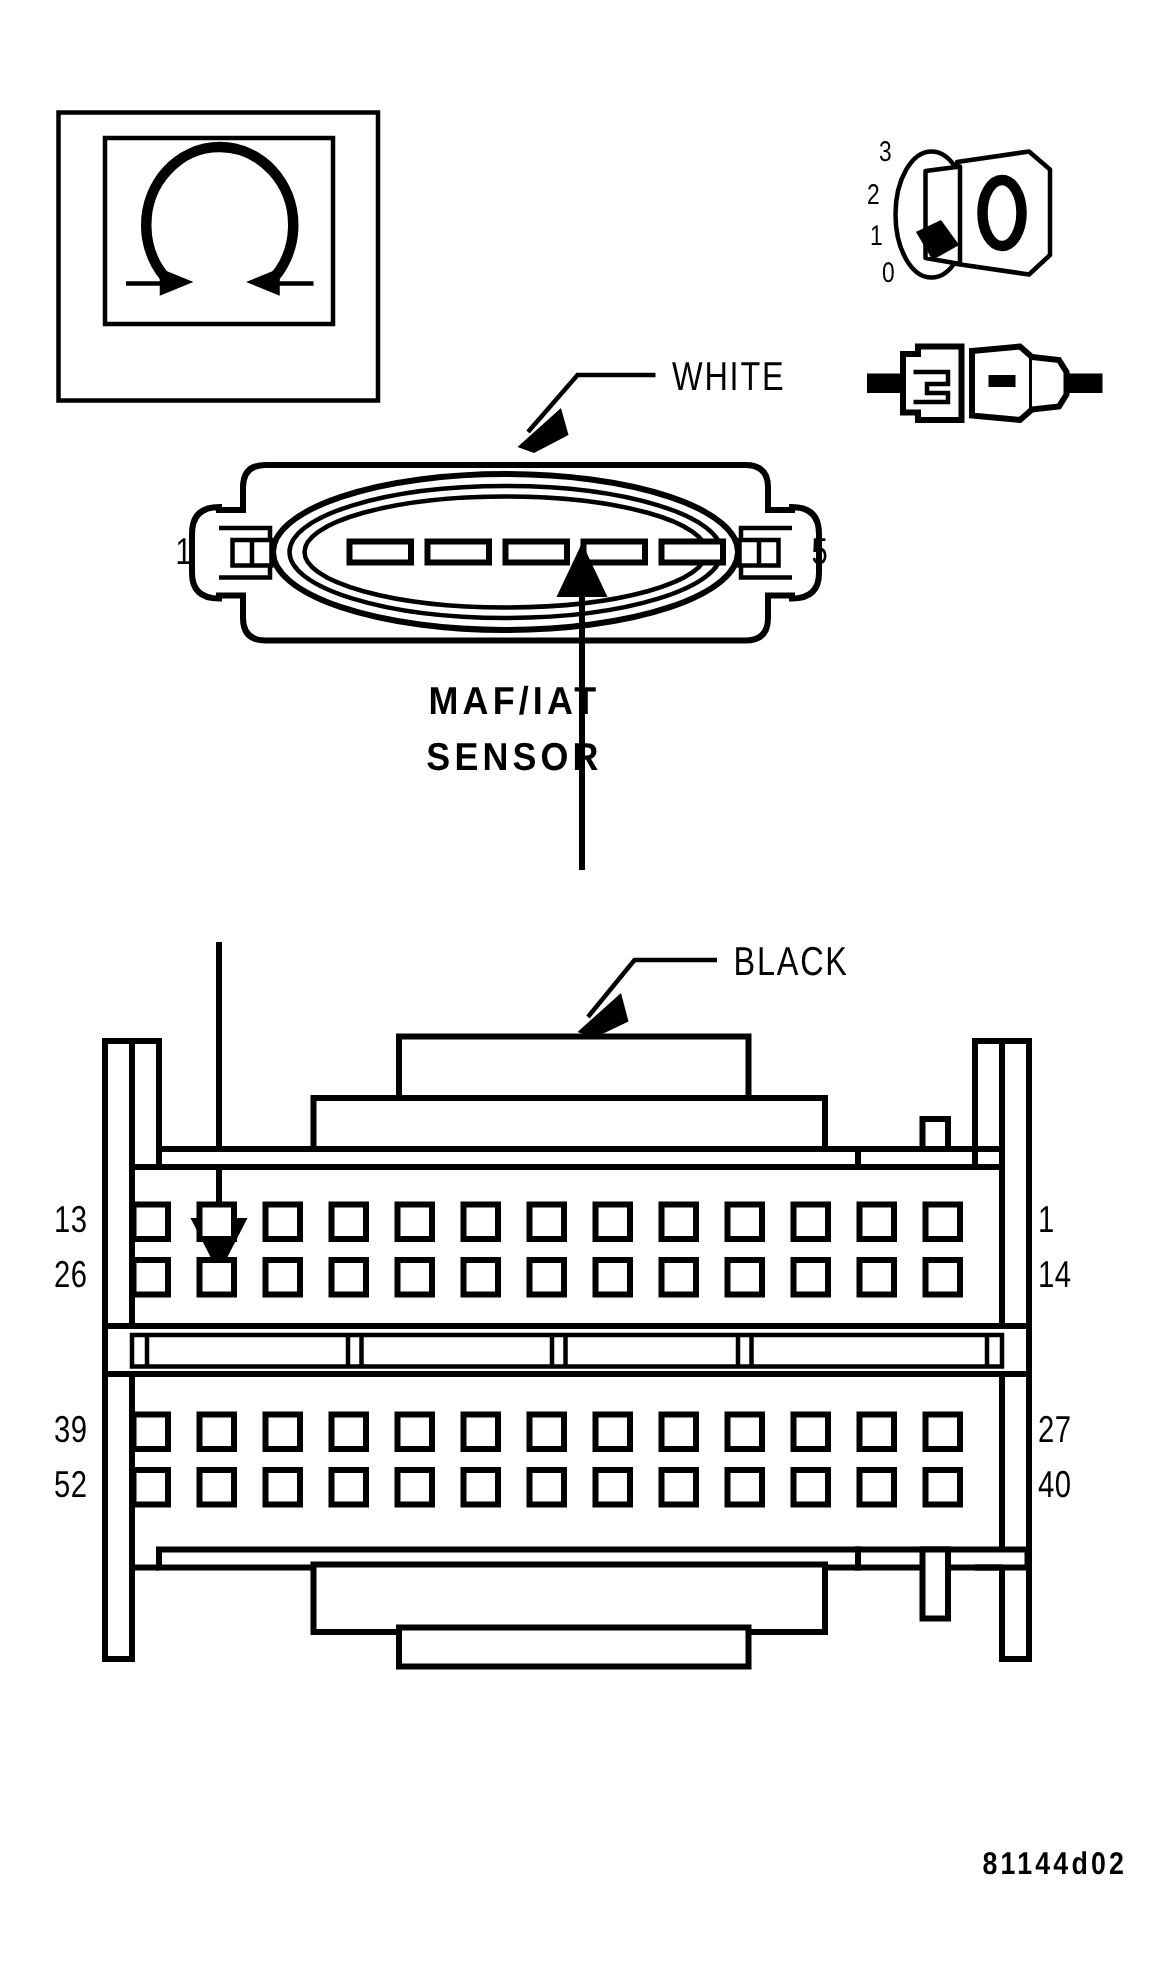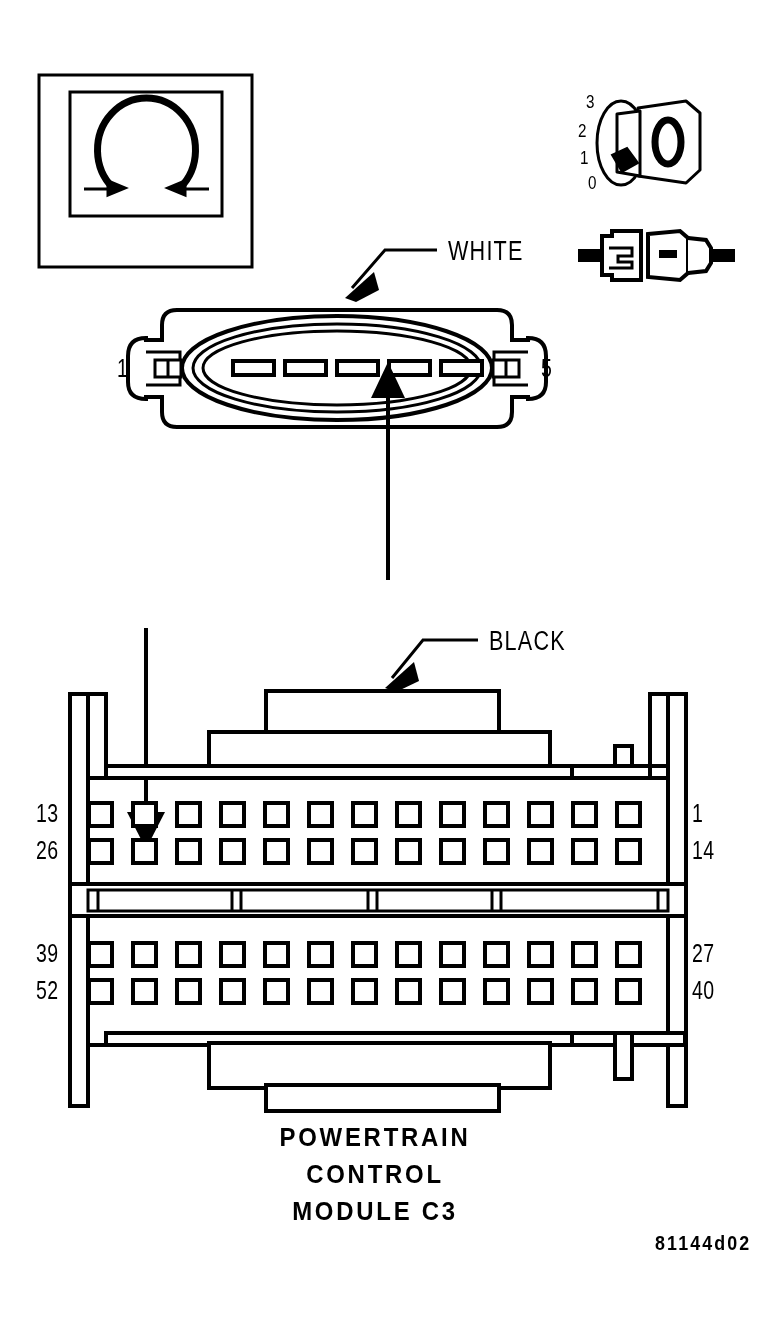--- a/index.html
+++ b/index.html
@@ -317,34 +317,33 @@
   <span class="lbl dial-num" style="left:586px; top:92px;" data-name="rotary-label-3" data-bind="rotary_dial.labels.0" data-interactable="false">3</span>
   <span class="lbl dial-num" style="left:578px; top:121px;" data-name="rotary-label-2" data-bind="rotary_dial.labels.1" data-interactable="false">2</span>
   <span class="lbl dial-num" style="left:580px; top:148px;" data-name="rotary-label-1" data-bind="rotary_dial.labels.2" data-interactable="false">1</span>
   <span class="lbl dial-num" style="left:588px; top:173px;" data-name="rotary-label-0" data-bind="rotary_dial.labels.3" data-interactable="false">0</span>
 
   <span class="lbl leader-label" style="left:448px; top:238px;" data-name="white-color-label" data-bind="sensor_connector.color_label" data-interactable="false">WHITE</span>
 
   <span class="lbl pin-num" style="left:117px; top:356px;" data-name="sensor-pin-number-first" data-bind="sensor_connector.pin_first" data-interactable="false">1</span>
   <span class="lbl pin-num" style="left:541px; top:356px;" data-name="sensor-pin-number-last" data-bind="sensor_connector.pin_last" data-interactable="false">5</span>
 
+  <div class="caption-lines" style="left:248px; top:452px; width:190px;" data-name="sensor-caption" data-interactable="false">
+    <span class="caption" data-name="sensor-caption-line-1" data-bind="sensor_connector.caption_line1" data-interactable="false">MAF/IAT</span>
+    <span class="caption" data-name="sensor-caption-line-2" data-bind="sensor_connector.caption_line2" data-interactable="false">SENSOR</span>
+  </div>
 
   <span class="lbl leader-label" style="left:489px; top:628px;" data-name="black-color-label" data-bind="pcm_connector.color_label" data-interactable="false">BLACK</span>
 
   <span class="lbl pin-num" style="left:36px; top:801px;" data-name="pcm-pin-label-13" data-bind="pcm_connector.upper_block.left_top" data-interactable="false">13</span>
   <span class="lbl pin-num" style="left:36px; top:838px;" data-name="pcm-pin-label-26" data-bind="pcm_connector.upper_block.left_bottom" data-interactable="false">26</span>
   <span class="lbl pin-num right-side" style="left:692px; top:801px;" data-name="pcm-pin-label-1" data-bind="pcm_connector.upper_block.right_top" data-interactable="false">1</span>
   <span class="lbl pin-num right-side" style="left:692px; top:838px;" data-name="pcm-pin-label-14" data-bind="pcm_connector.upper_block.right_bottom" data-interactable="false">14</span>
 
   <span class="lbl pin-num" style="left:36px; top:941px;" data-name="pcm-pin-label-39" data-bind="pcm_connector.lower_block.left_top" data-interactable="false">39</span>
   <span class="lbl pin-num" style="left:36px; top:978px;" data-name="pcm-pin-label-52" data-bind="pcm_connector.lower_block.left_bottom" data-interactable="false">52</span>
   <span class="lbl pin-num right-side" style="left:692px; top:941px;" data-name="pcm-pin-label-27" data-bind="pcm_connector.lower_block.right_top" data-interactable="false">27</span>
   <span class="lbl pin-num right-side" style="left:692px; top:978px;" data-name="pcm-pin-label-40" data-bind="pcm_connector.lower_block.right_bottom" data-interactable="false">40</span>
 
-  <div class="caption-lines" style="left:230px; top:1122px; width:290px;" data-name="pcm-caption" data-interactable="false">
-    <span class="caption" data-name="pcm-caption-line-1" data-bind="pcm_connector.caption_line1" data-interactable="false">POWERTRAIN</span>
-    <span class="caption" data-name="pcm-caption-line-2" data-bind="pcm_connector.caption_line2" data-interactable="false">CONTROL</span>
-    <span class="caption" data-name="pcm-caption-line-3" data-bind="pcm_connector.caption_line3" data-interactable="false">MODULE C3</span>
-  </div>
 
   <span class="lbl fig-id" style="right:22px; top:1232px;" data-name="figure-id-code" data-bind="figure.id_code" data-interactable="false">81144d02</span>
 
 </div>
 
 </body></html>

